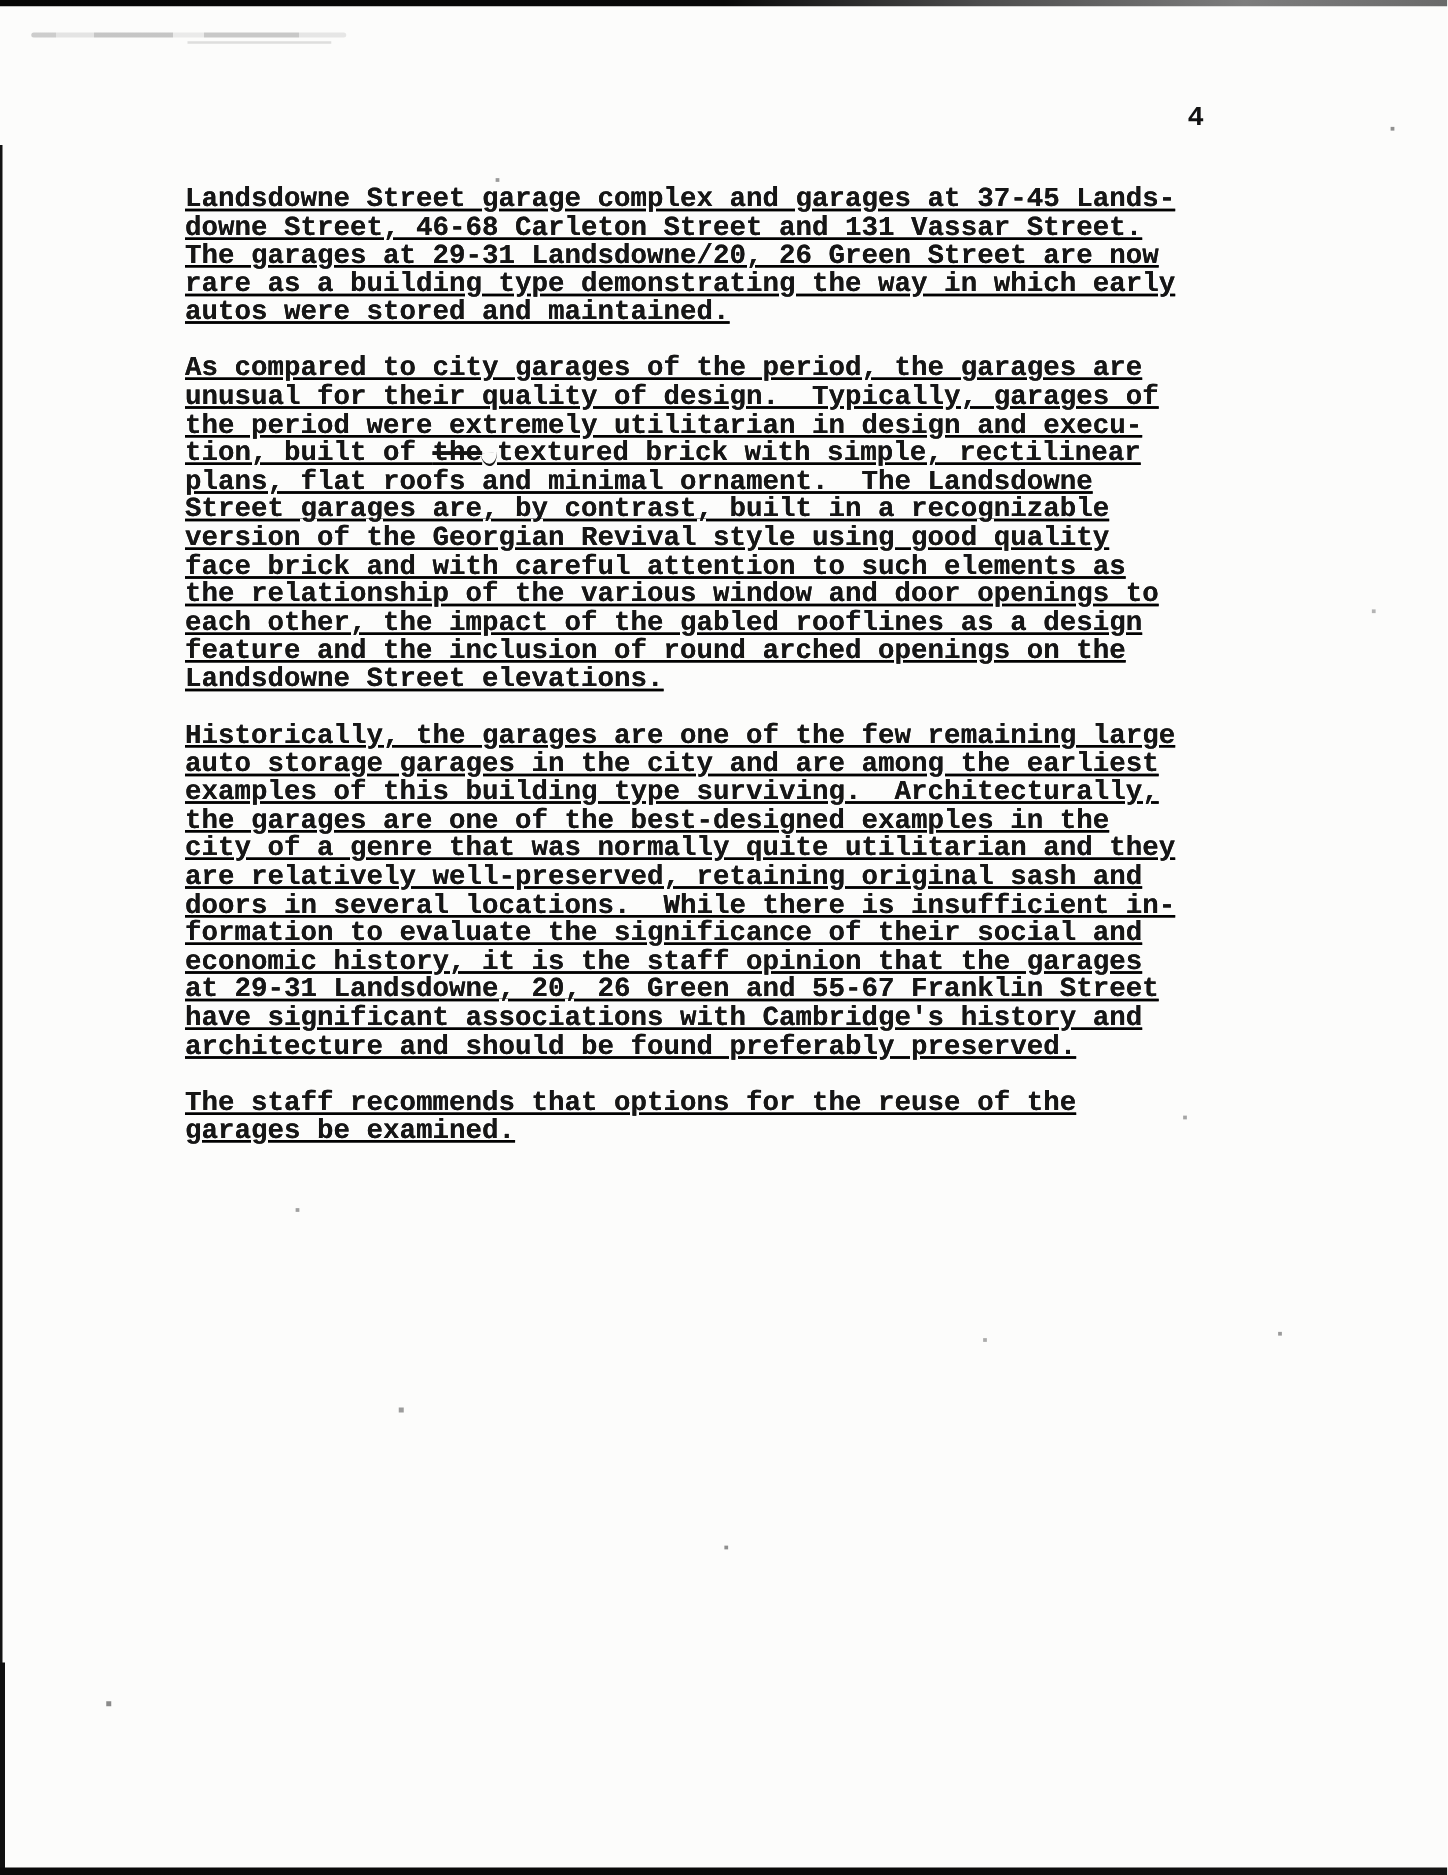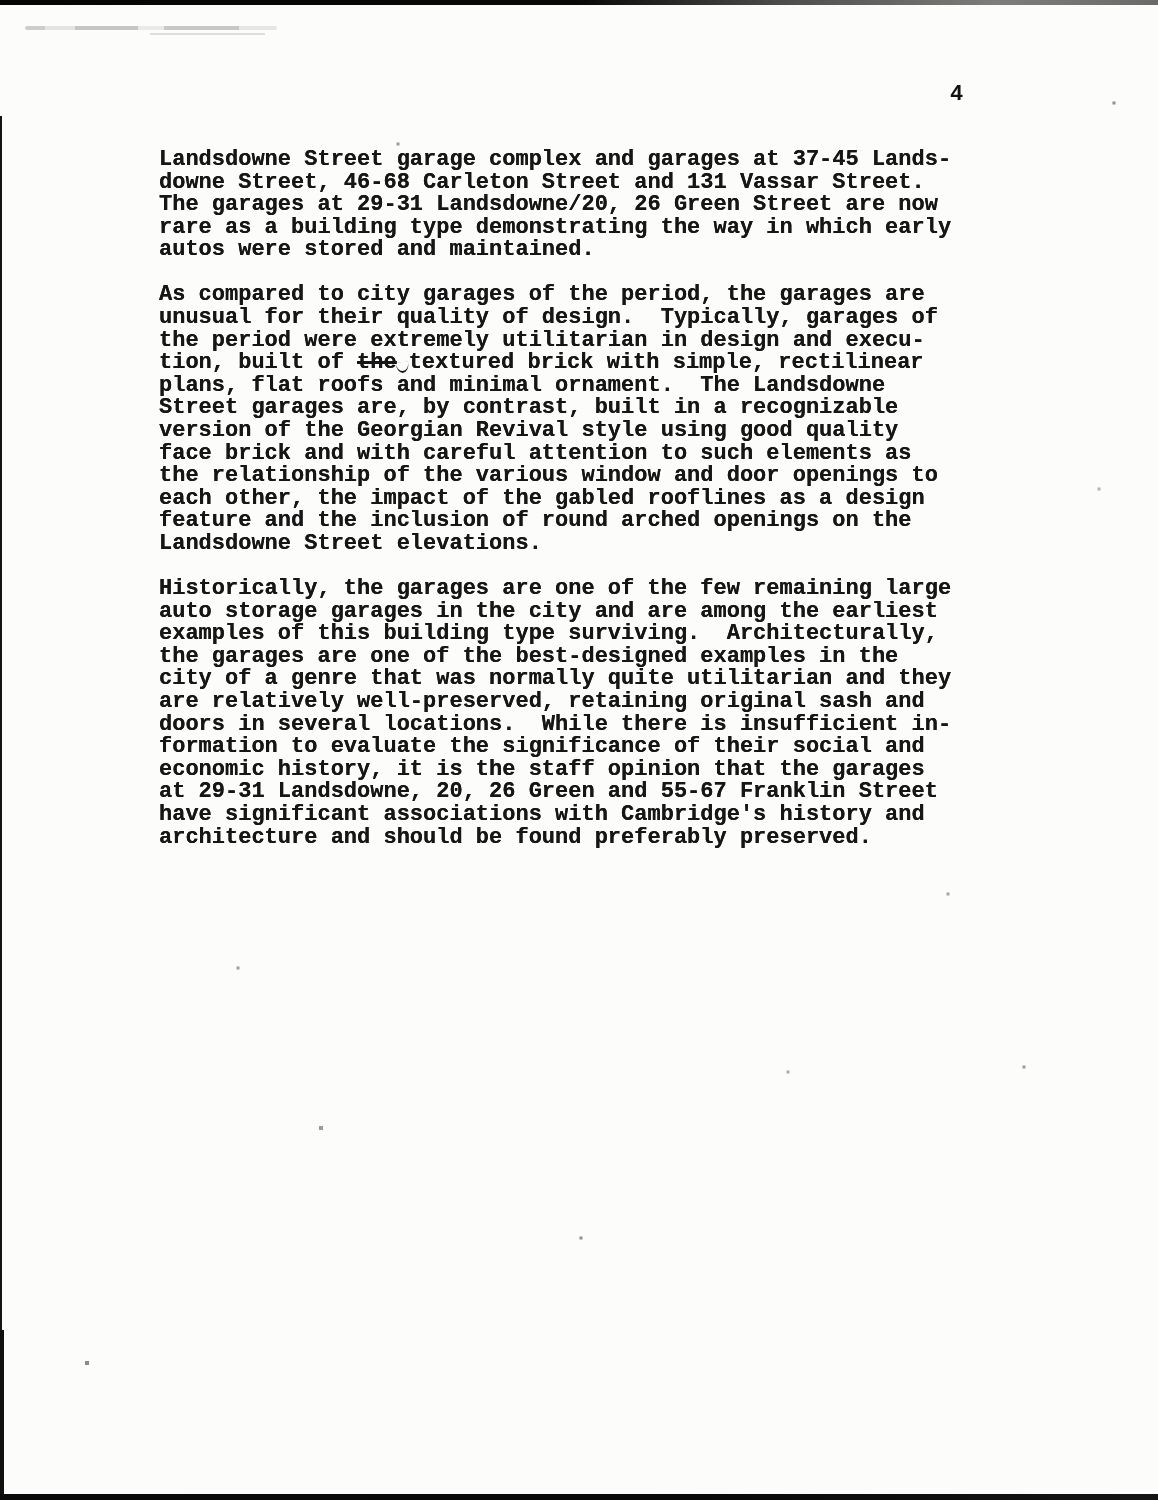--- a/index.html
+++ b/index.html
@@ -56,21 +56,21 @@
       1113px 102px 0 0.5px #909090,
       86px  1362px 0 1px   #8a8a8a,
       1098px 488px 0 0.5px #b4b4b4,
       397px  143px 0 0.5px #9a9a9a;
   }
   .page-number {
     position: absolute; left: 950px; top: 82px;
     font-size: 22px; font-weight: bold; color: #121212;
   }
   .text-block {
-    position: absolute; left: 159px; top: 149px; width: 842px;
+    position: absolute; left: 148px; top: 149px; width: 842px; text-decoration: underline;
   }
   .para {
     margin: 0 0 22.5px 0;
     font-size: 22px;
     line-height: 22.6px;
     font-weight: bold;
     color: #161616;
     white-space: pre-wrap;
     text-shadow: 0 0 0.4px #222;
   }
@@ -125,14 +125,16 @@
 examples of this building type surviving.  Architecturally,
 the garages are one of the best-designed examples in the
 city of a genre that was normally quite utilitarian and they
 are relatively well-preserved, retaining original sash and
 doors in several locations.  While there is insufficient in-
 formation to evaluate the significance of their social and
 economic history, it is the staff opinion that the garages
 at 29-31 Landsdowne, 20, 26 Green and 55-67 Franklin Street
 have significant associations with Cambridge's history and
 architecture and should be found preferably preserved.</p>
+    <p class="para">The staff recommends that options for the reuse of the
+garages be examined.</p>
   </main>
 </div>
 
 </body></html>

